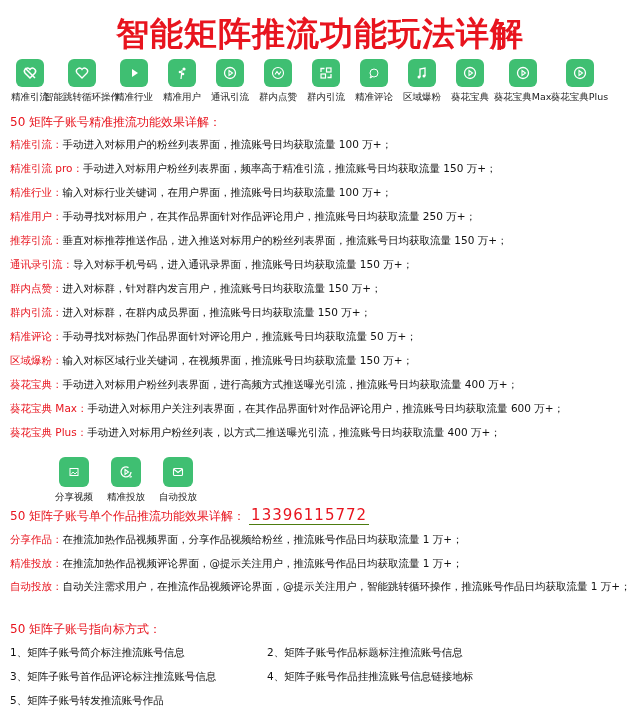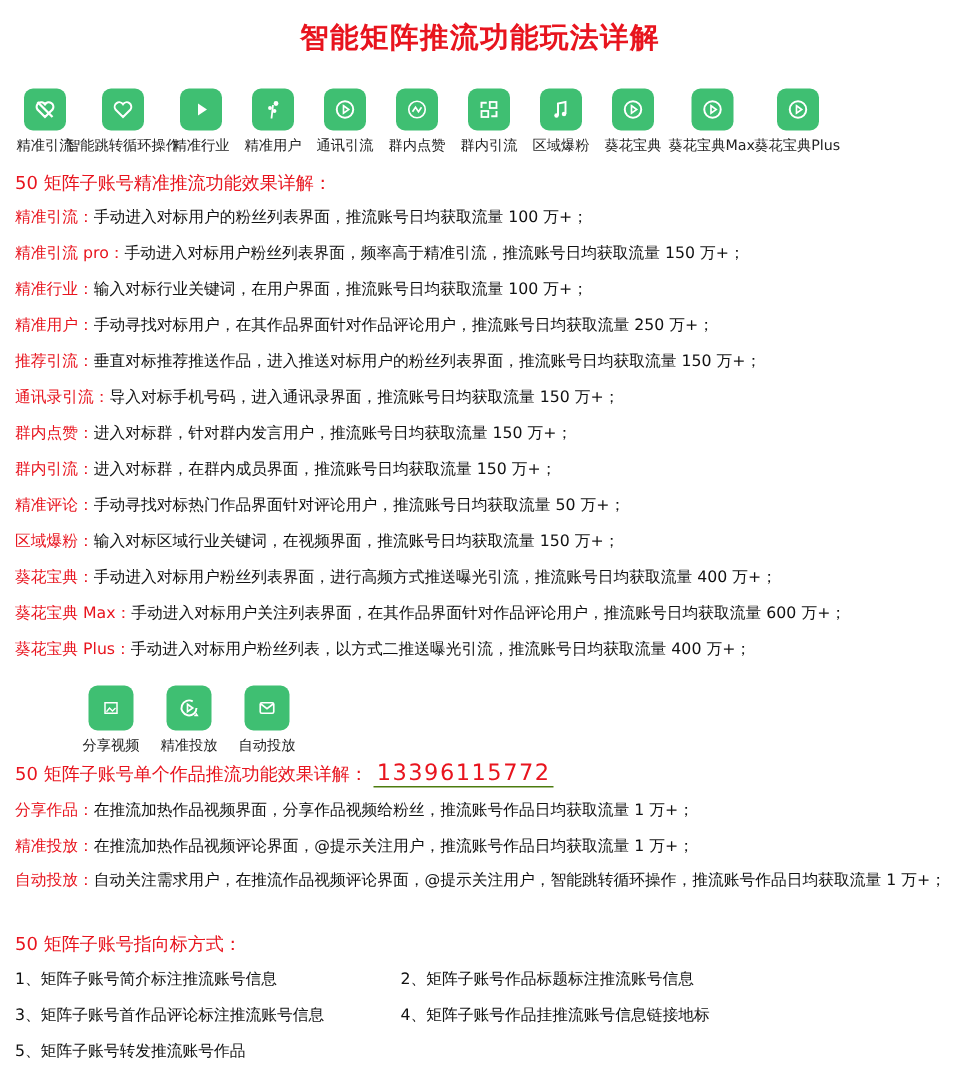--- a/index.html
+++ b/index.html
@@ -1,17 +1,17 @@
 <!DOCTYPE html>
 <html><head>
 <meta charset="utf-8">
 <style>
   * { box-sizing: border-box; margin: 0; padding: 0; }
   body { width: 640px; height: 727px; background: #ffffff; font-family: "DejaVu Sans", sans-serif; position: relative; overflow: hidden; }
-  .title { position: absolute; top: 12px; left: 0; width: 640px; text-align: center; color: #e8141e; font-size: 19px; font-weight: bold; letter-spacing: 1px; }
+  .title { position: absolute; top: 12px; left: 0; width: 640px; text-align: center; color: #e8141e; font-size: 33px; font-weight: bold; letter-spacing: 1px; }
   .icon-row { position: absolute; top: 59px; left: 6px; display: flex; }
   .icon-cell { width: 48px; display: flex; flex-direction: column; align-items: center; }
   .icon-cell.wide { width: 56px; }
   .icon-cell.xwide { width: 57px; }
   .icon-box { width: 28px; height: 28px; border-radius: 6px; background: #3fbf72; display: flex; align-items: center; justify-content: center; }
   .icon-box svg { width: 16px; height: 16px; }
   .icon-label { margin-top: 4px; font-size: 9.5px; color: #222; white-space: nowrap; }
   .section-head { position: absolute; left: 10px; color: #e8141e; font-size: 12px; }
   .line { position: absolute; left: 10px; font-size: 10.5px; color: #111; white-space: nowrap; }
   .line .k { color: #e8141e; }
@@ -87,20 +87,29 @@
           <rect x="8.5" y="3" width="4.5" height="4" fill="none" stroke="#fff" stroke-width="1.2"></rect>
           <rect x="3" y="9" width="4.5" height="4" fill="none" stroke="#fff" stroke-width="1.2"></rect>
           <path d="M13 9 V12.5 H9.5" fill="none" stroke="#fff" stroke-width="1.3"></path>
         </svg>
       </div>
     <div class="icon-label">群内引流</div>
   </div>
   <div class="icon-cell">
     <div class="icon-box">
         <svg viewBox="0 0 16 16">
+          <circle cx="8" cy="8" r="4" fill="none" stroke="#fff" stroke-width="1"></circle>
+          <path d="M5 11 L4 13 L6.5 11.8" fill="none" stroke="#fff" stroke-width="1"></path>
+        </svg>
+      </div>
+    <div class="icon-label">精准评论</div>
+  </div>
+  <div class="icon-cell">
+    <div class="icon-box">
+        <svg viewBox="0 0 16 16">
           <path d="M6 12 V4 L11 3 V11" fill="none" stroke="#fff" stroke-width="1.3"></path>
           <circle cx="5" cy="12" r="1.5" fill="#fff"></circle>
           <circle cx="10" cy="11" r="1.5" fill="#fff"></circle>
         </svg>
       </div>
     <div class="icon-label">区域爆粉</div>
   </div>
   <div class="icon-cell">
     <div class="icon-box">
         <svg viewBox="0 0 16 16">

